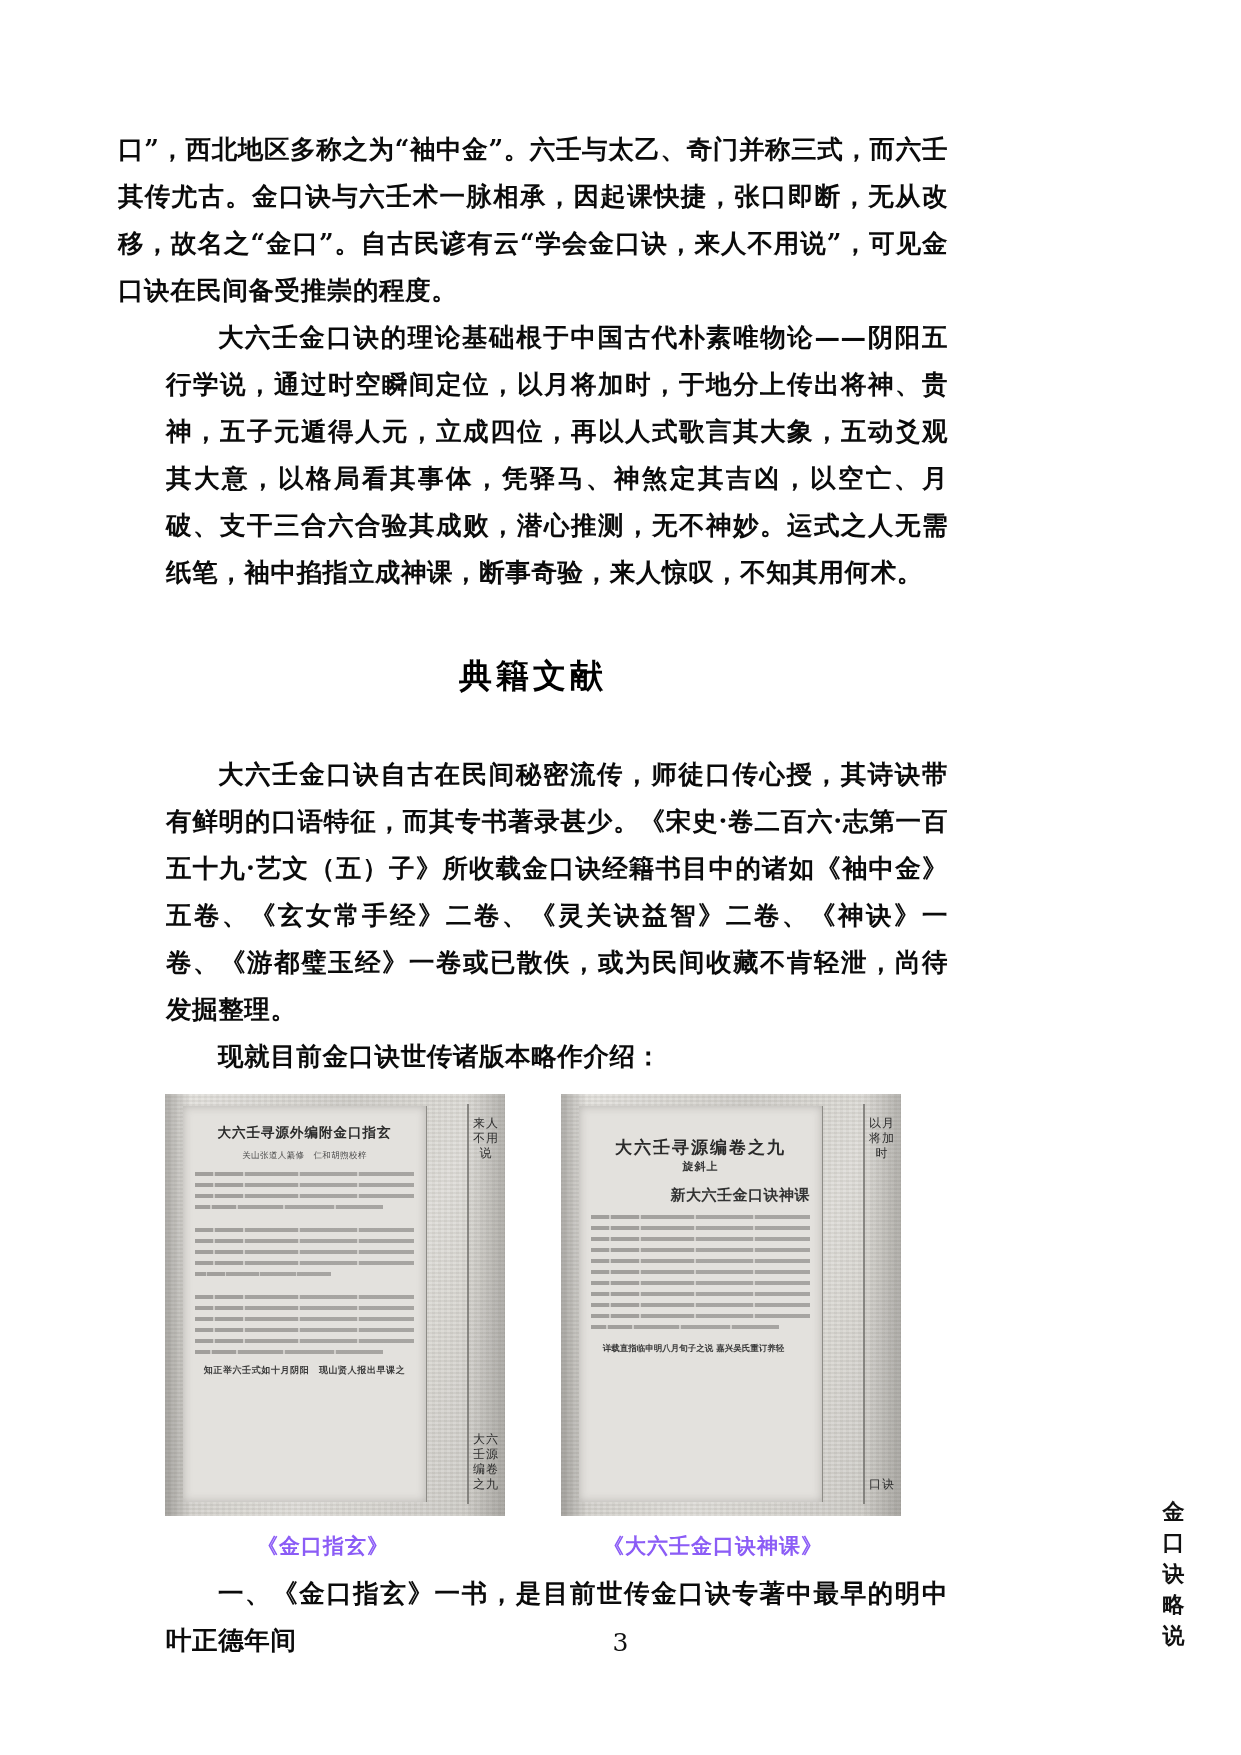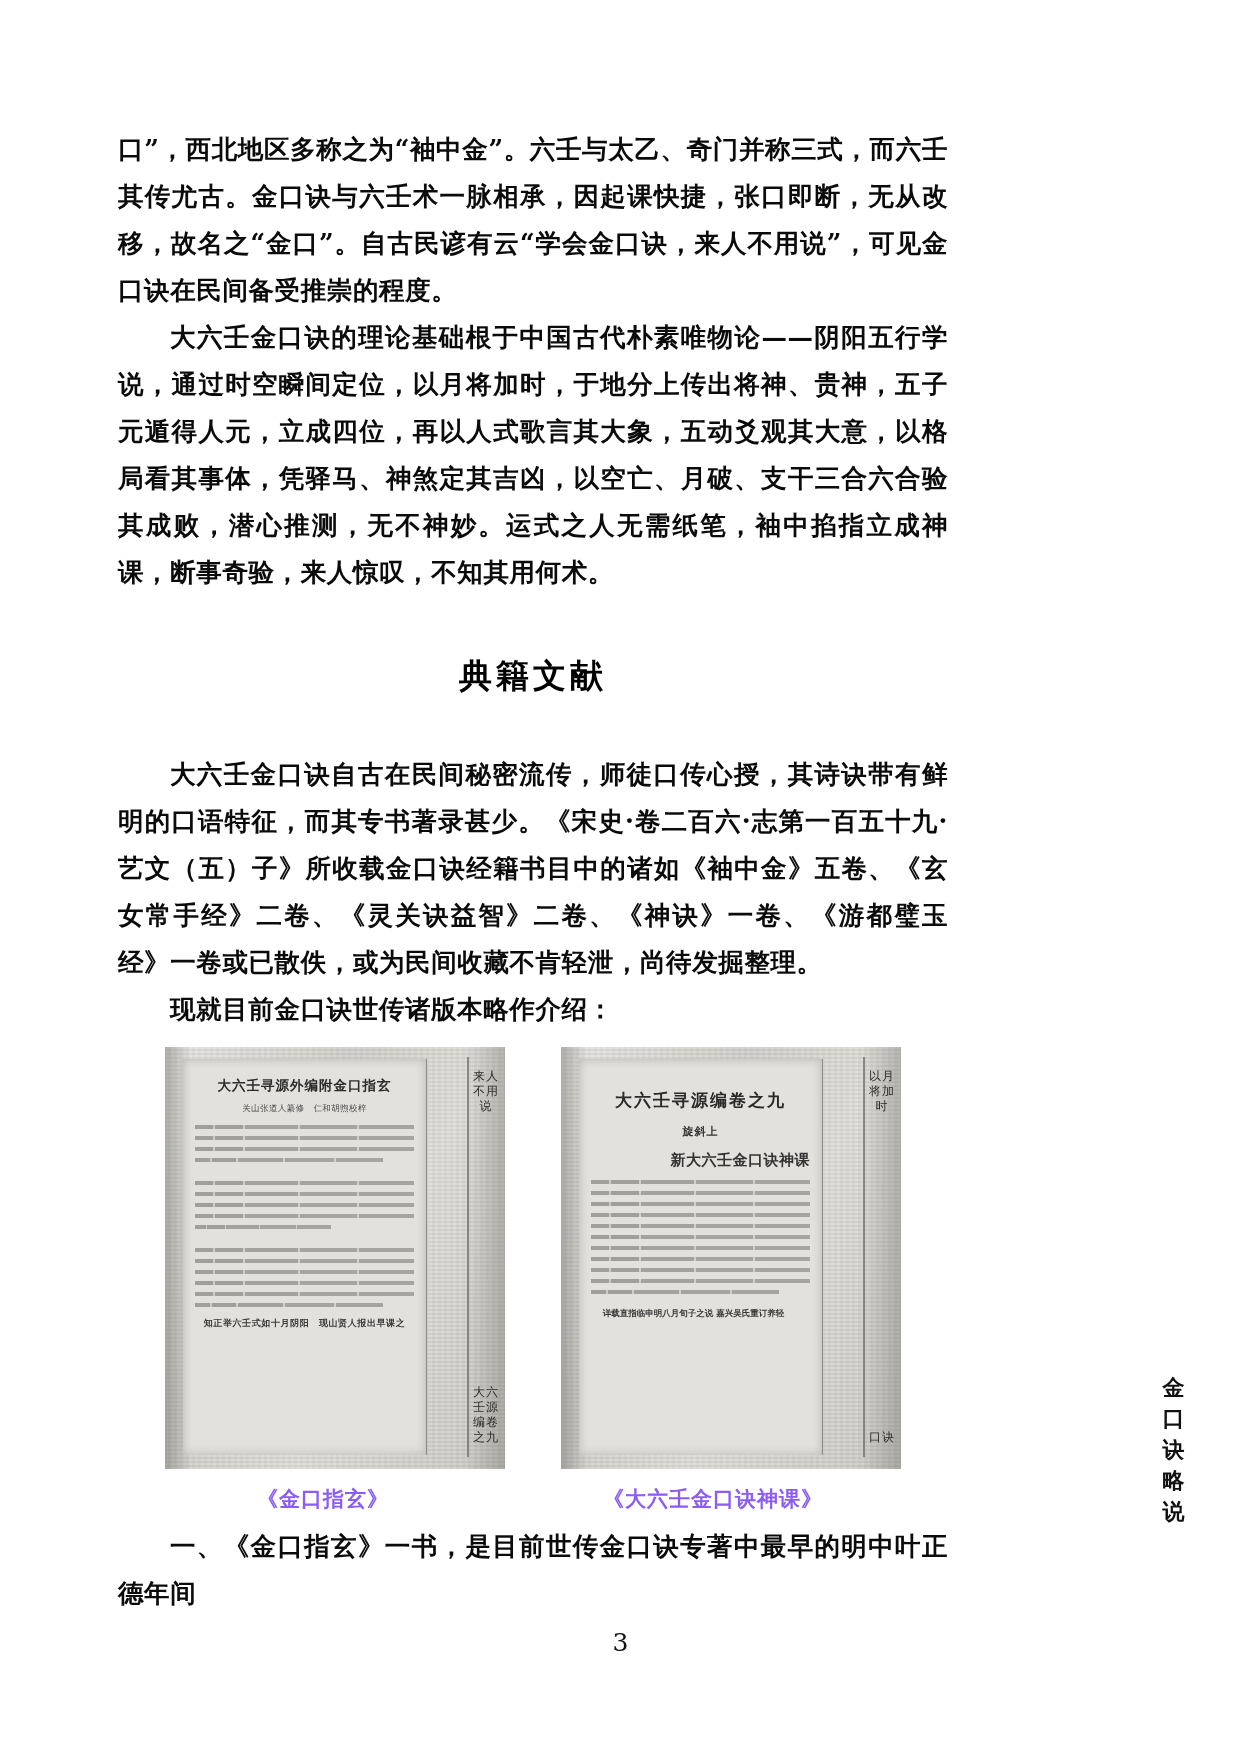--- a/index.html
+++ b/index.html
@@ -30,20 +30,21 @@
     letter-spacing: 0.6px;
     color: #0b0b0b;
     text-align: justify;
     text-justify: inter-character;
     margin: 0 0 0 0;
     font-family: "DejaVu Serif", "Liberation Serif", serif;
     font-weight: 600;
   }
   .para.indent {
     text-indent: 52px;
+    margin-left: 48px;
   }
   .section-heading {
     text-align: center;
     font-size: 33px;
     font-weight: 900;
     letter-spacing: 4px;
     color: #000;
     margin: 58px 0 52px 0;
     font-family: "DejaVu Sans", "Liberation Sans", sans-serif;
   }
@@ -109,21 +110,21 @@
   .sheet-title.big {
     font-size: 17px;
     margin-top: 16px;
     letter-spacing: 2px;
   }
   .sheet-sub {
     text-align: center;
     font-size: 11px;
     font-weight: 700;
     color: #333;
-    margin-top: 12px;
+    margin-top: 0;
     letter-spacing: 1px;
     font-family: "DejaVu Sans", "Liberation Sans", sans-serif;
   }
   .sheet-sub2 {
     text-align: right;
     font-size: 15px;
     font-weight: 700;
     color: #333;
     margin-top: 12px;
     letter-spacing: 0.5px;
@@ -219,21 +220,21 @@
     font-weight: 600;
     letter-spacing: 1px;
   }
   .cap-left { width: 340px; text-align: center; }
   .cap-right { width: 400px; text-align: center; }
 
   
   .side-title {
     position: absolute;
     right: 52px;
-    top: 1372px;
+    top: 1496px;
     width: 30px;
     font-size: 22px;
     line-height: 31px;
     text-align: center;
     color: #111;
     letter-spacing: 1px;
     word-break: break-all;
     font-weight: 600;
   }
 

